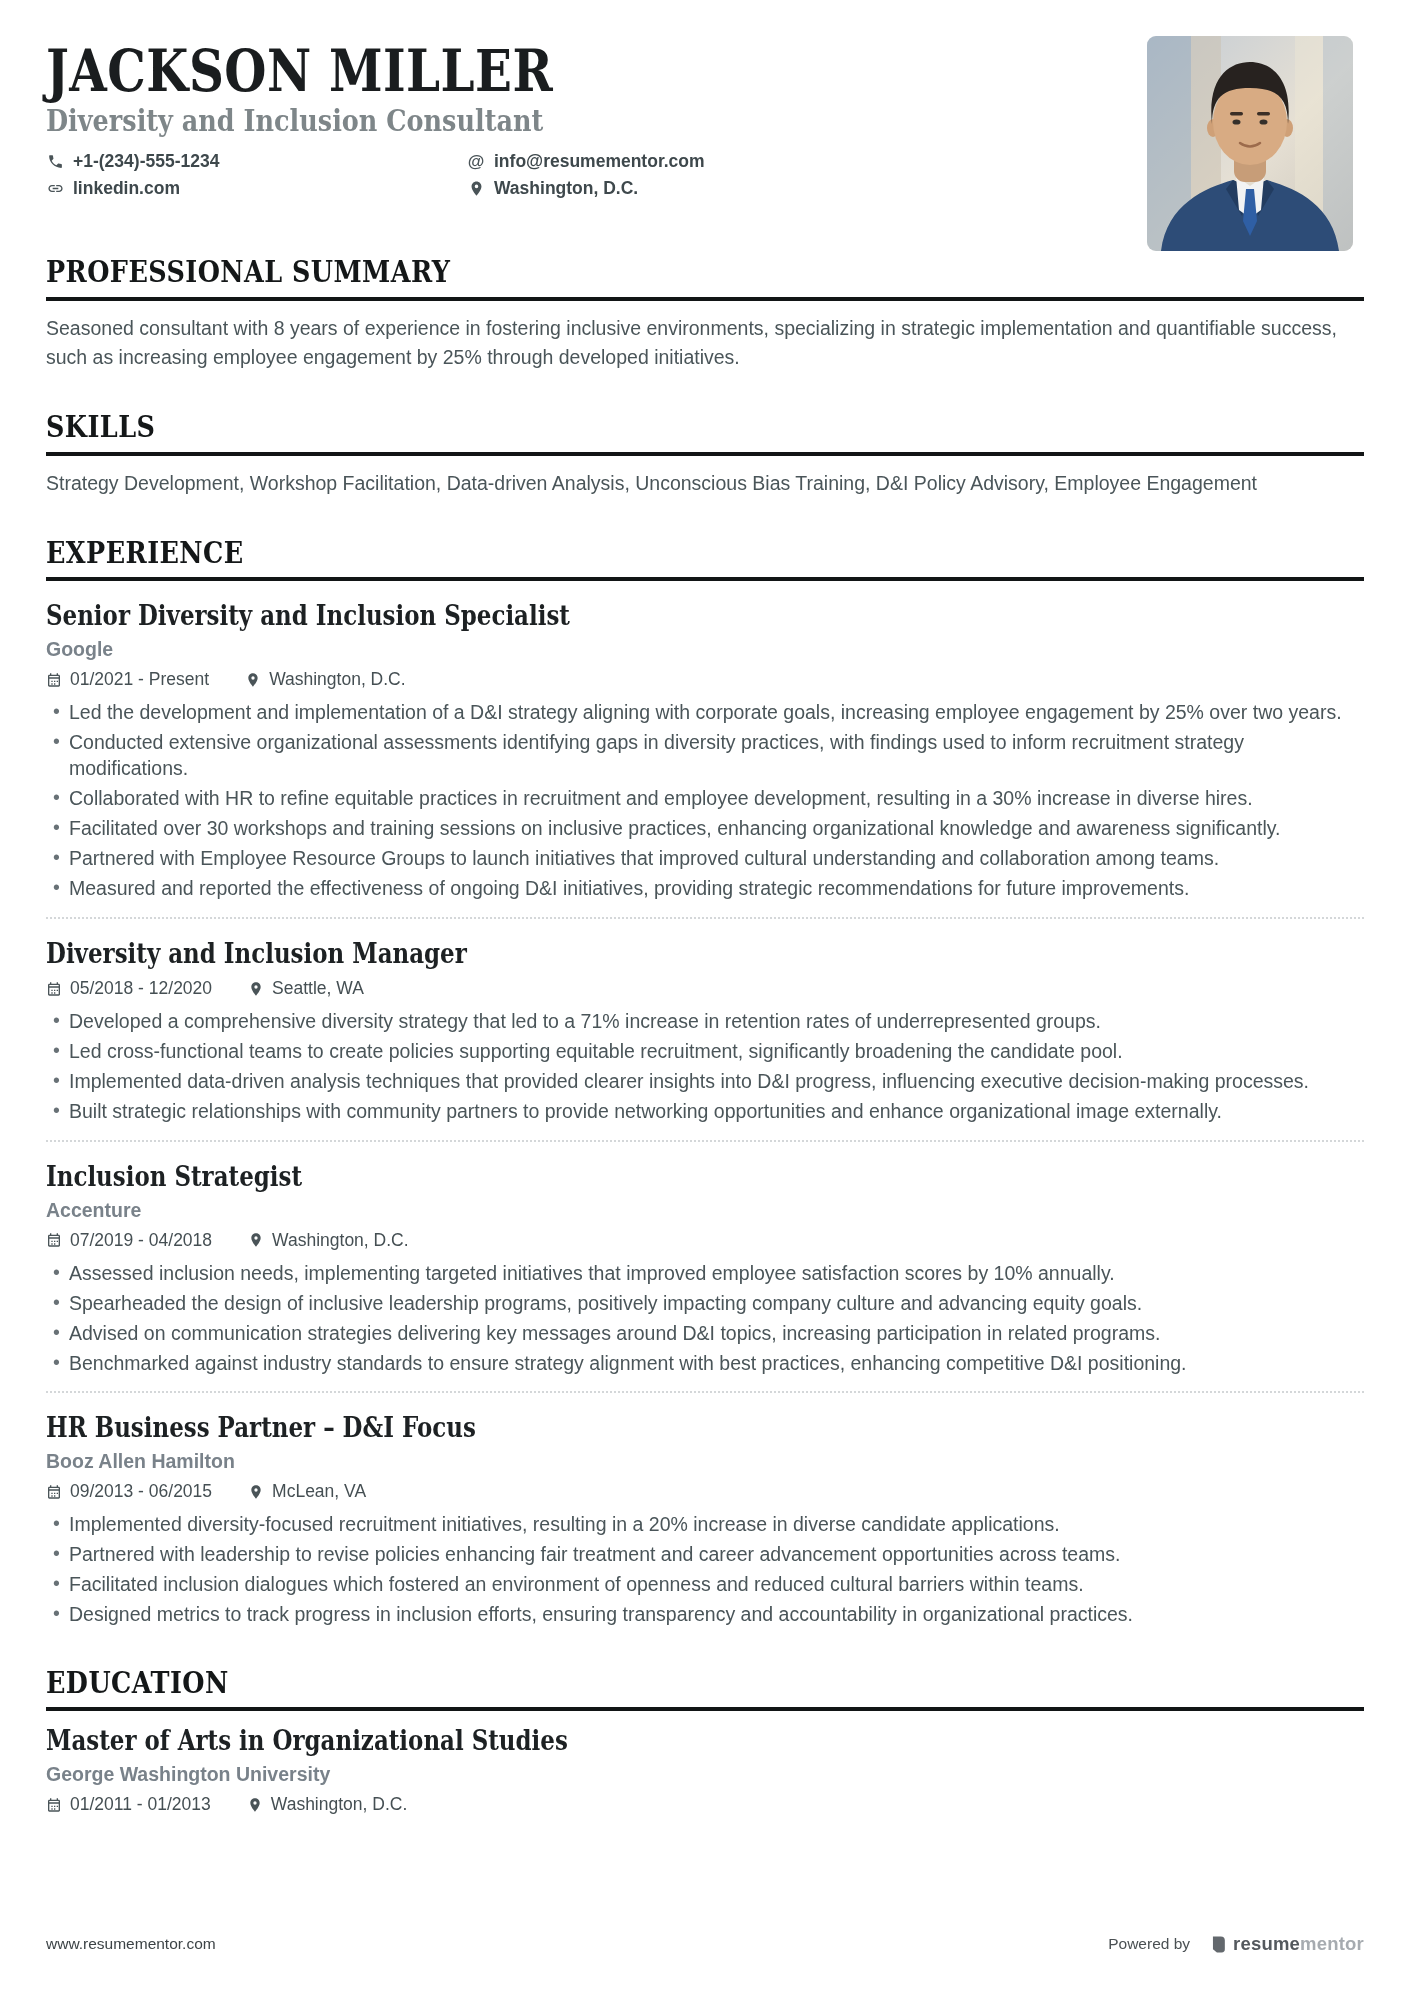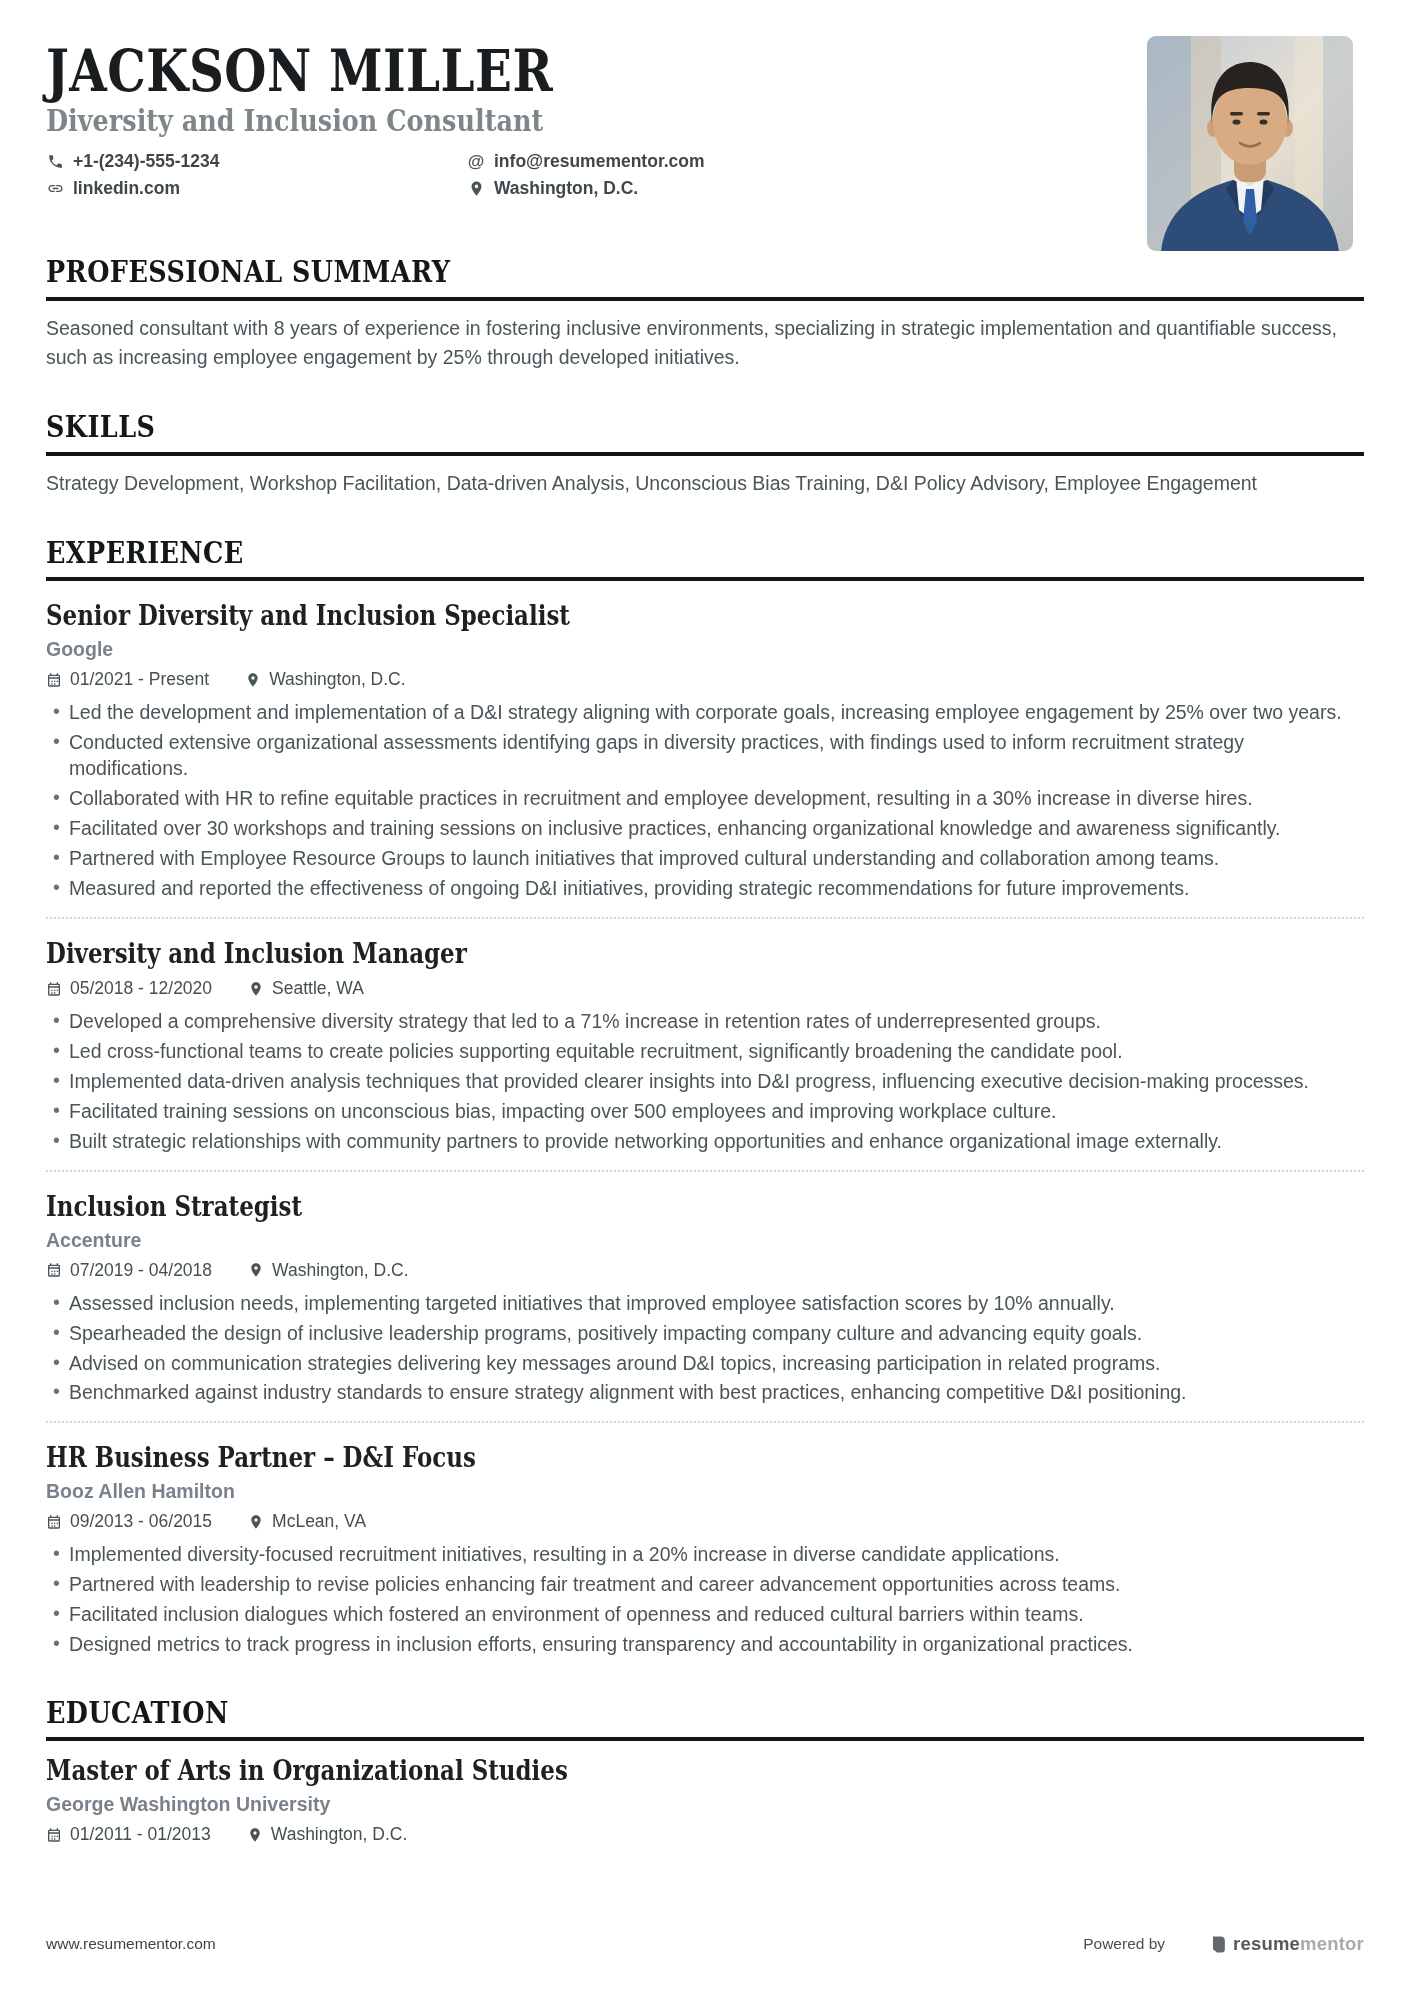--- a/index.html
+++ b/index.html
@@ -67,21 +67,21 @@
   .divider { border-top:2px dotted #d4d7d9; margin-top:15px; }
 
   .edu-degree { font-size:27px; color:#1d2123; margin:13px 0 0; line-height:1.25; }
   .edu-school { margin-top:5px; font-weight:700; font-size:19.5px; color:#79828a; }
 
   footer {
     position:absolute; left:46px; right:46px; bottom:40px;
     display:flex; justify-content:space-between; align-items:center;
   }
   .f-left { font-size:15.5px; color:#3c4346; }
-  .f-right { display:flex; align-items:center; gap:44px; }
+  .f-right { display:flex; align-items:center; gap:19px; }
   .powered { font-size:15.5px; color:#4a5053; }
   .logo { display:flex; align-items:center; gap:5px; }
   .logo svg { width:19px; height:21px; fill:#63686d; display:block; }
   .logo-text { font-size:18.5px; font-weight:700; letter-spacing:.2px; }
   .logo-resume { color:#54595e; }
   .logo-mentor { color:#a6abb0; font-weight:700;text-align:right; }
 </style>
 
 <div class="page">
 
@@ -215,21 +215,20 @@
                 <path d="M12 2C8.13 2 5 5.13 5 9c0 5.25 7 13 7 13s7-7.75 7-13c0-3.87-3.13-7-7-7zm0 9.5A2.5 2.5 0 1 1 12 6.5a2.5 2.5 0 0 1 0 5z"></path>
               </svg>
             </span>
           <span>Seattle, WA</span>
         </span>
       </div>
       <ul class="bullets">
         <li>Developed a comprehensive diversity strategy that led to a 71% increase in retention rates of underrepresented groups.</li>
         <li>Led cross-functional teams to create policies supporting equitable recruitment, significantly broadening the candidate pool.</li>
         <li>Implemented data-driven analysis techniques that provided clearer insights into D&amp;I progress, influencing executive decision-making processes.</li>
-        <li>Facilitated training sessions on unconscious bias, impacting over 500 employees and improving workplace culture.</li>
         <li>Built strategic relationships with community partners to provide networking opportunities and enhance organizational image externally.</li>
       </ul>
     </article>
     <div class="divider"></div>
 
     <article class="job">
       <h3 class="slab job-name">Inclusion Strategist</h3>
       <div class="company">Accenture</div>
       <div class="meta">
         <span class="meta-item">

